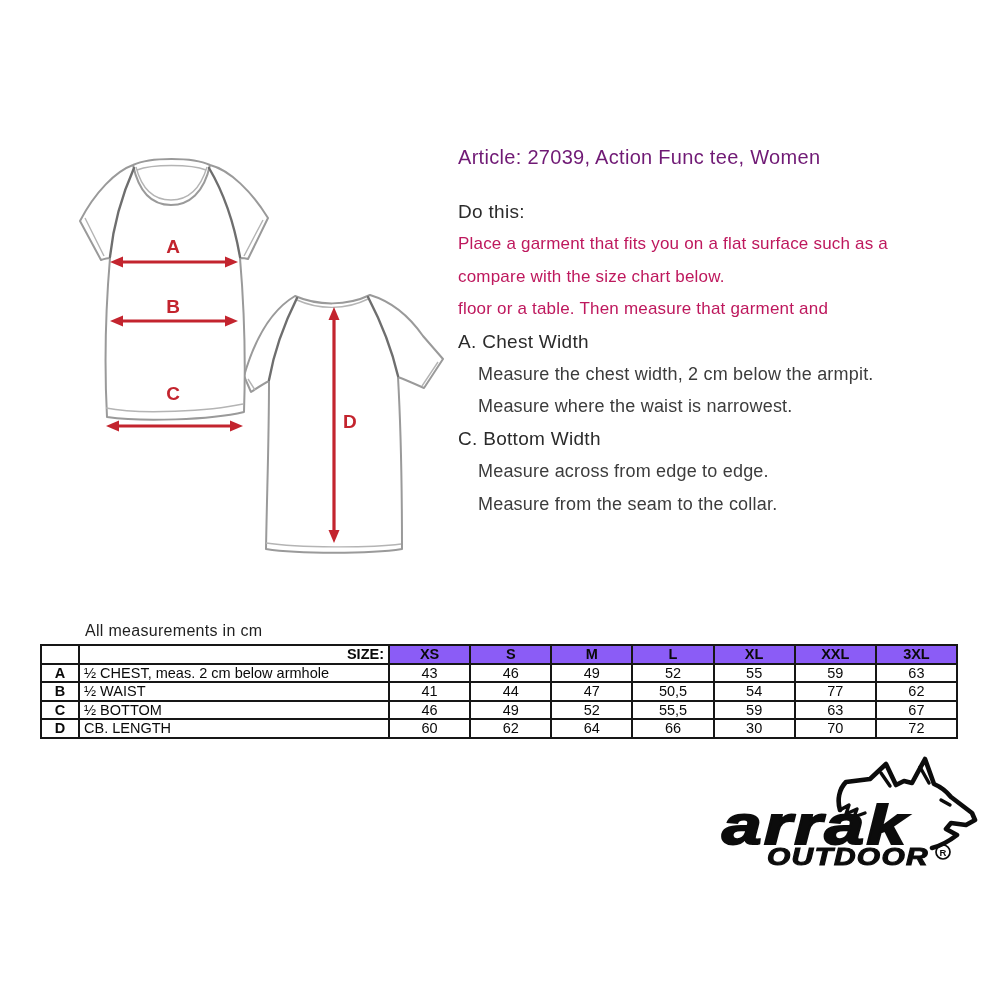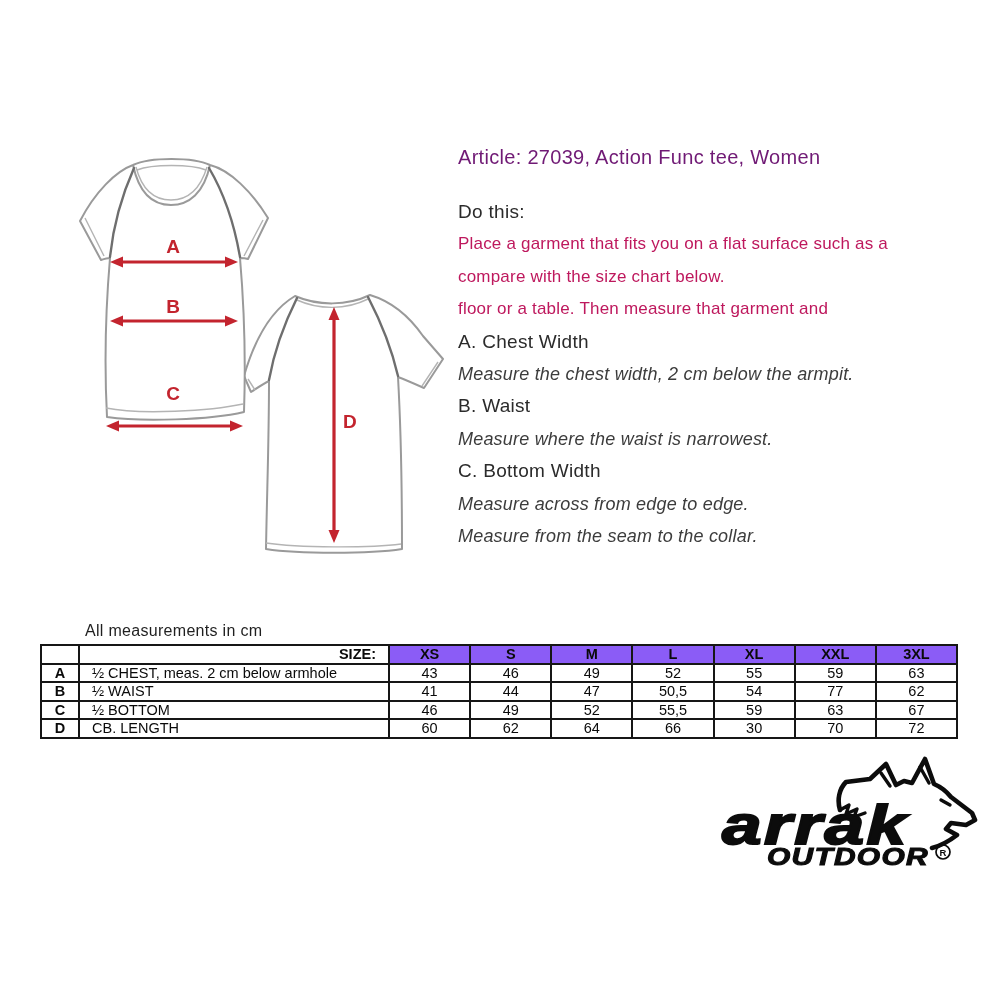--- a/index.html
+++ b/index.html
@@ -20,29 +20,29 @@
           font-size:19px;text-anchor:middle;}
   .mlabel-d{text-anchor:start;}
 
   
   .right-col{position:absolute;left:458px;top:144px;width:490px;}
   .rc-title{font-size:20px;letter-spacing:.3px;color:#701a75;line-height:26px;}
   .rc-stack{margin-top:26px;}
   .rc-stack > div{line-height:32.4px;white-space:nowrap;}
   .rc-heading{font-size:19px;letter-spacing:.3px;color:#2b2b2b;}
   .rc-line{font-size:17px;letter-spacing:.2px;color:#be185d;}
-  .rc-italic{font-size:18px;font-style:italic;letter-spacing:.2px;color:#3c3c3c;}
+  .rc-italic{font-size:18px;letter-spacing:.2px;color:#3c3c3c;margin-left:20px;}
 
   
   .table-note{position:absolute;left:85px;top:622px;font-size:16px;
               letter-spacing:.3px;color:#1f1f1f;}
   table.size-table{position:absolute;left:40px;top:644px;width:918px;
                    border-collapse:collapse;table-layout:fixed;
                    font-size:14.5px;color:#0a0a0a;}
-  table.size-table td{border:2px solid #161616;height:16.5px;padding:0 12px;
+  table.size-table td{border:2px solid #161616;height:16.5px;padding:0 4px;
                       overflow:hidden;white-space:nowrap;}
   col.c-letter{width:38px;} col.c-label{width:310px;}
   td.letter{text-align:center;font-weight:bold;}
   td.label{text-align:left;padding-left:5px;}
   td.size-label{text-align:right;font-weight:bold;padding-right:5px;}
   td.size-h{background:#8b5cf6;font-weight:bold;text-align:center;}
   td.val{text-align:center;}
 
   
   .logo{position:absolute;left:700px;top:752px;width:290px;height:125px;}
@@ -112,21 +112,20 @@
 
   <div class="right-col">
     <div class="rc-title">Article: 27039, Action Func tee, Women</div>
     <div class="rc-stack">
       <div class="rc-heading">Do this:</div>
       <div class="rc-line">Place a garment that fits you on a flat surface such as a</div>
       <div class="rc-line">compare with the size chart below.</div>
       <div class="rc-line">floor or a table. Then measure that garment and</div>
       <div class="rc-heading">A. Chest Width</div>
       <div class="rc-italic">Measure the chest width, 2 cm below the armpit.</div>
-      <div class="rc-heading">B. Waist</div>
       <div class="rc-italic">Measure where the waist is narrowest.</div>
       <div class="rc-heading">C. Bottom Width</div>
       <div class="rc-italic">Measure across from edge to edge.</div>
       <div class="rc-italic">Measure from the seam to the collar.</div>
     </div>
   </div>
 
   <div class="table-note">All measurements in cm</div>
 
   <table class="size-table">

